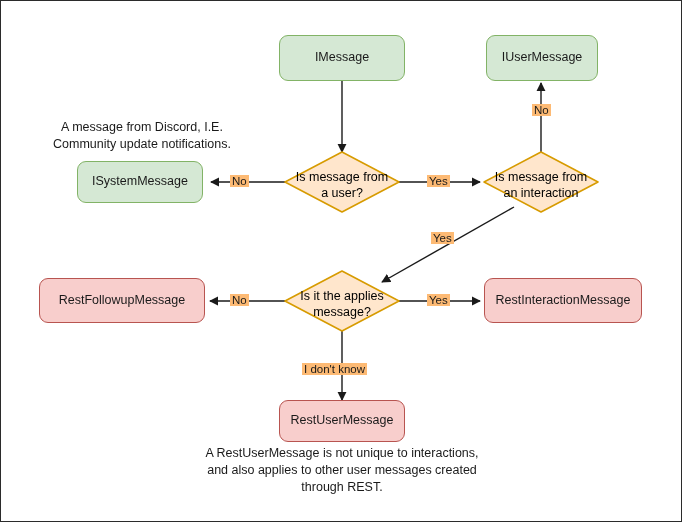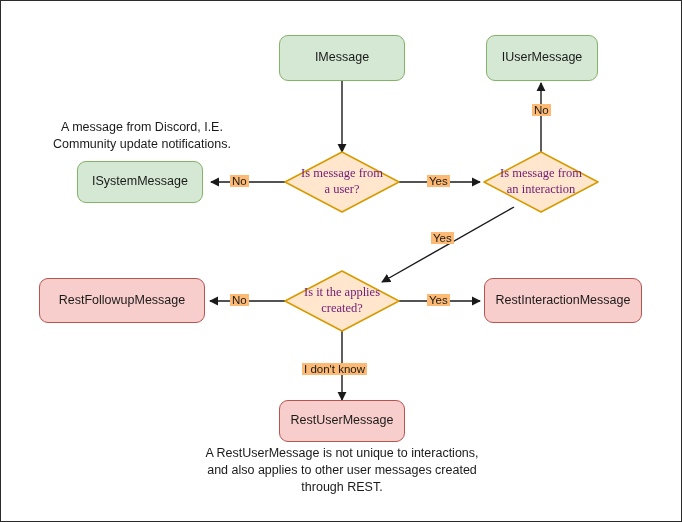--- a/index.html
+++ b/index.html
@@ -44,25 +44,25 @@
   }
   .node.pink {
     background: #f8cecc;
     border: 1.3px solid #b85450;
     border-radius: 9px;
   }
   .diamond-label {
     position: absolute;
     display: flex;
     align-items: center;
-    justify-content: flex-start;
+    justify-content: flex-end;
     text-align: center;
-    font-family: Liberation Serif, serif;
+    font-family: Liberation Sans, sans-serif;
     font-size: 12.5px;
-    color: #701a75;
+    color: #000000;
     line-height: 1.3;
     z-index: 3;
     pointer-events: none;
   }
   .edge-label {
     position: absolute;
     font-family: "Liberation Sans", sans-serif;
     font-size: 11.5px;
     color: #1a1a1a;
     background: #fdba74;
@@ -172,21 +172,21 @@
     <span>a user?</span>
   </div>
 
   <div class="diamond-label" style="left:482px; top:164px; width:116px; height:36px; flex-direction:column;">
     <span>Is message from</span>
     <span>an interaction</span>
   </div>
 
   <div class="diamond-label" style="left:283px; top:283px; width:116px; height:36px; flex-direction:column;">
     <span>Is it the applies</span>
-    <span>created?</span>
+    <span>message?</span>
   </div>
 
   <div class="edge-label" style="left:229px; top:174px;">
     <span>No</span>
   </div>
 
   <div class="edge-label" style="left:426px; top:174px;">
     <span>Yes</span>
   </div>
 

